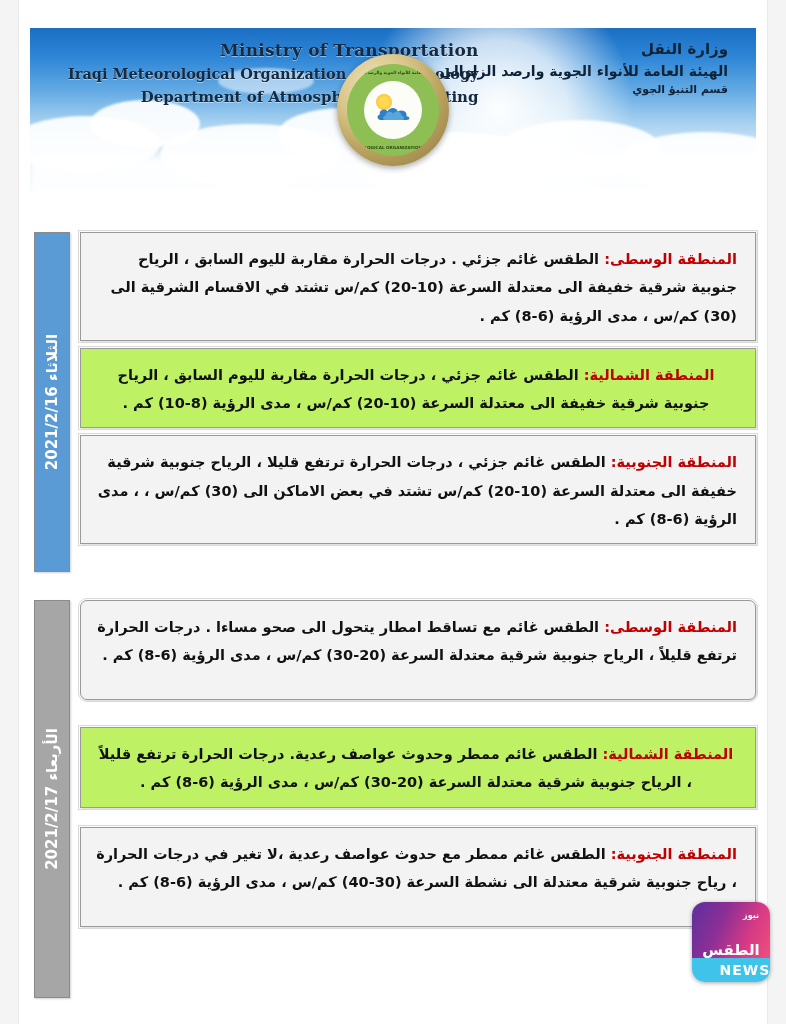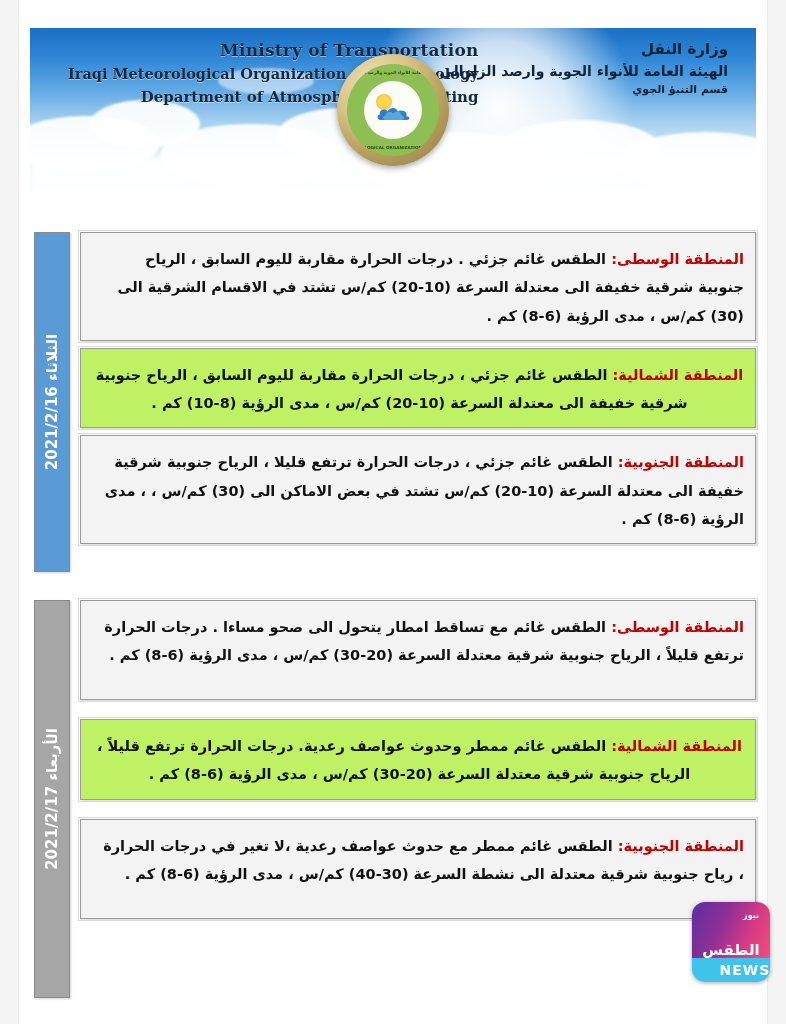--- a/index.html
+++ b/index.html
@@ -156,21 +156,21 @@
     width: 676px;
     display: flex;
     flex-direction: column;
   }
 
   .forecast-block {
     border: 1px solid #9a9a9a;
     outline: 1px solid #d9d9d9;
     outline-offset: 1px;
     box-sizing: border-box;
-    padding: 12px 11px 10px 14px;
+    padding: 12px 18px 10px 14px;
     margin-bottom: 7px;
     direction: rtl;
     text-align: right;
     font-size: 14.5px;
     line-height: 1.95;
     color: #111111;
     font-weight: 700;
     box-shadow: 1px 1px 2px rgba(0,0,0,0.16);
   }
   .forecast-block.bg-white { background: #f3f3f3; }
@@ -334,26 +334,26 @@
     <div class="date-bar-wrap">
       <div class="date-bar blue">
         <span class="rot">الثلاثاء 2021/2/16</span>
       </div>
     </div>
   </div>
 
   <div class="day-section" id="day-1">
     <div class="blocks-col">
 
-      <div class="forecast-block bg-white" style="min-height:100px;">
+      <div class="forecast-block bg-white" style="min-height:100px;border-radius:7px;">
         <span class="region-label">المنطقة الوسطى</span><span class="region-sep">:</span>
         <span class="forecast-text">الطقس غائم مع تساقط امطار يتحول الى صحو مساءا . درجات الحرارة ترتفع قليلاً ، الرياح جنوبية شرقية معتدلة السرعة (20-30) كم/س ، مدى الرؤية (6-8) كم .</span>
       </div>
 
-      <div class="forecast-block bg-blue" style="margin-top:12px;">
+      <div class="forecast-block bg-blue" style="margin-top:20px;">
         <span class="region-label">المنطقة الشمالية</span><span class="region-sep">:</span>
         <span class="forecast-text">الطقس غائم ممطر وحدوث عواصف رعدية. درجات الحرارة ترتفع قليلاً ، الرياح جنوبية شرقية معتدلة السرعة (20-30) كم/س ، مدى الرؤية (6-8) كم .</span>
       </div>
 
       <div class="forecast-block bg-white" style="margin-top:12px; min-height:100px;">
         <span class="region-label">المنطقة الجنوبية</span><span class="region-sep">:</span>
         <span class="forecast-text">الطقس غائم ممطر مع حدوث عواصف رعدية ،لا تغير في درجات الحرارة ، رياح جنوبية شرقية معتدلة الى نشطة السرعة (30-40) كم/س ، مدى الرؤية (6-8) كم .</span>
       </div>
 
     </div>

